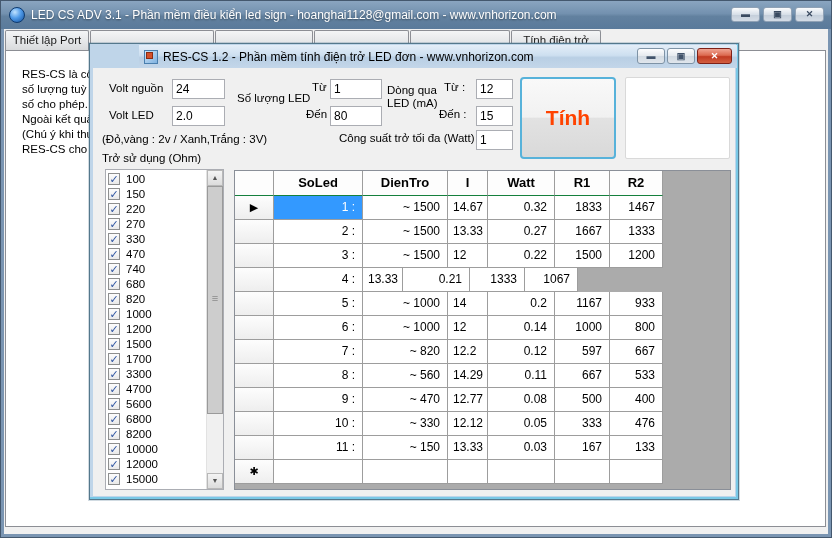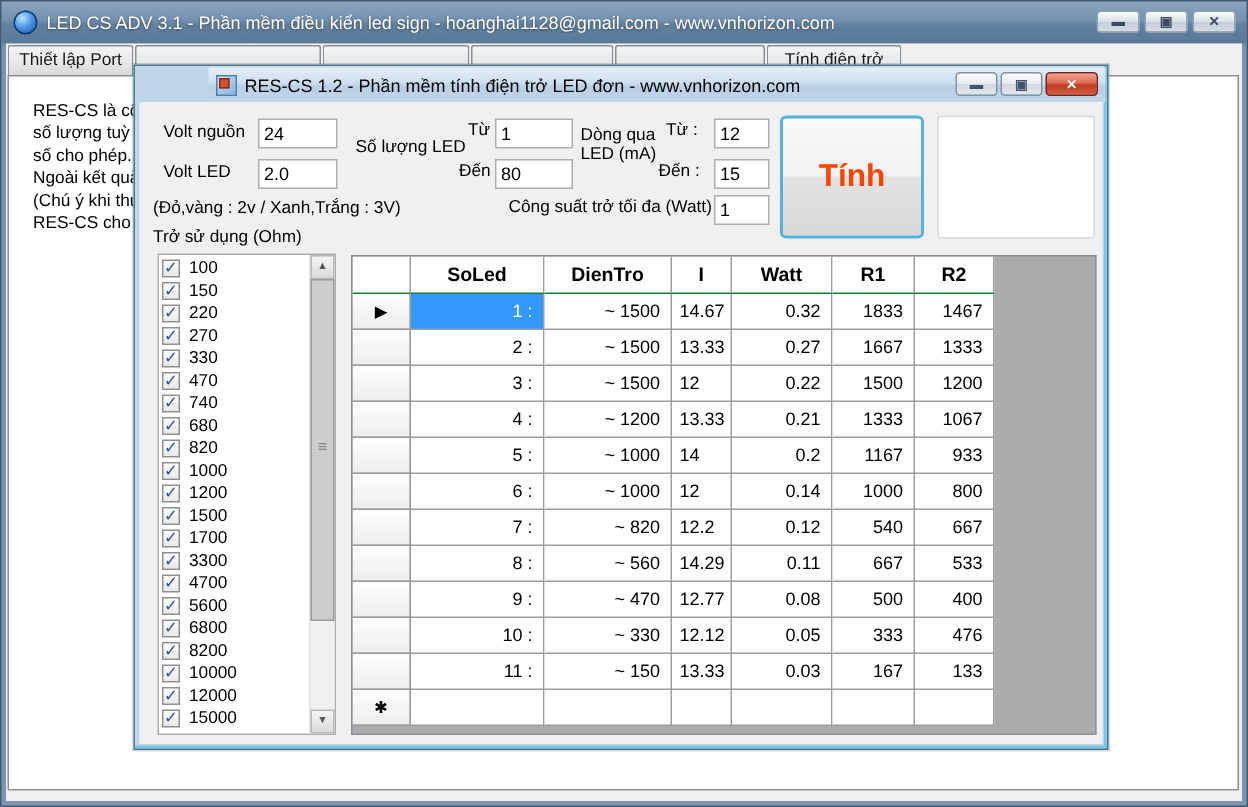--- a/index.html
+++ b/index.html
@@ -291,21 +291,20 @@
               <div class="g-cell w-c0 al-r">3 :</div>
               <div class="g-cell w-c1 al-r">~ 1500</div>
               <div class="g-cell w-c2 al-l">12</div>
               <div class="g-cell w-c3 al-r">0.22</div>
               <div class="g-cell w-c4 al-r">1500</div>
               <div class="g-cell w-c5 al-r">1200</div>
             </div>
             <div class="g-row">
               <div class="g-rh w-rh"></div>
               <div class="g-cell w-c0 al-r">4 :</div>
-              <div class="g-cell w-c1 al-r">~ 1200</div>
               <div class="g-cell w-c2 al-l">13.33</div>
               <div class="g-cell w-c3 al-r">0.21</div>
               <div class="g-cell w-c4 al-r">1333</div>
               <div class="g-cell w-c5 al-r">1067</div>
             </div>
             <div class="g-row">
               <div class="g-rh w-rh"></div>
               <div class="g-cell w-c0 al-r">5 :</div>
               <div class="g-cell w-c1 al-r">~ 1000</div>
               <div class="g-cell w-c2 al-l">14</div>
@@ -321,21 +320,21 @@
               <div class="g-cell w-c3 al-r">0.14</div>
               <div class="g-cell w-c4 al-r">1000</div>
               <div class="g-cell w-c5 al-r">800</div>
             </div>
             <div class="g-row">
               <div class="g-rh w-rh"></div>
               <div class="g-cell w-c0 al-r">7 :</div>
               <div class="g-cell w-c1 al-r">~ 820</div>
               <div class="g-cell w-c2 al-l">12.2</div>
               <div class="g-cell w-c3 al-r">0.12</div>
-              <div class="g-cell w-c4 al-r">540</div>
+              <div class="g-cell w-c4 al-r">597</div>
               <div class="g-cell w-c5 al-r">667</div>
             </div>
             <div class="g-row">
               <div class="g-rh w-rh"></div>
               <div class="g-cell w-c0 al-r">8 :</div>
               <div class="g-cell w-c1 al-r">~ 560</div>
               <div class="g-cell w-c2 al-l">14.29</div>
               <div class="g-cell w-c3 al-r">0.11</div>
               <div class="g-cell w-c4 al-r">667</div>
               <div class="g-cell w-c5 al-r">533</div>

